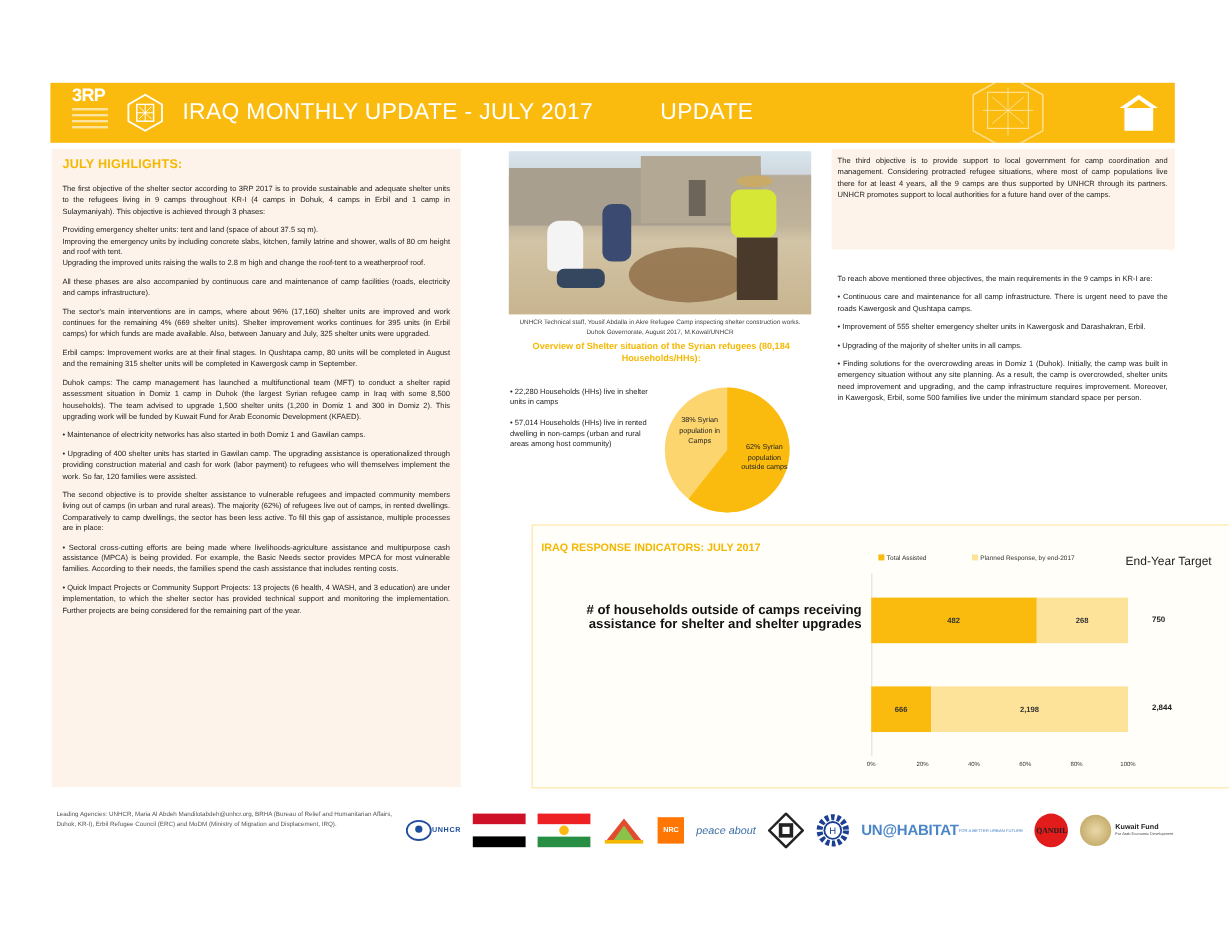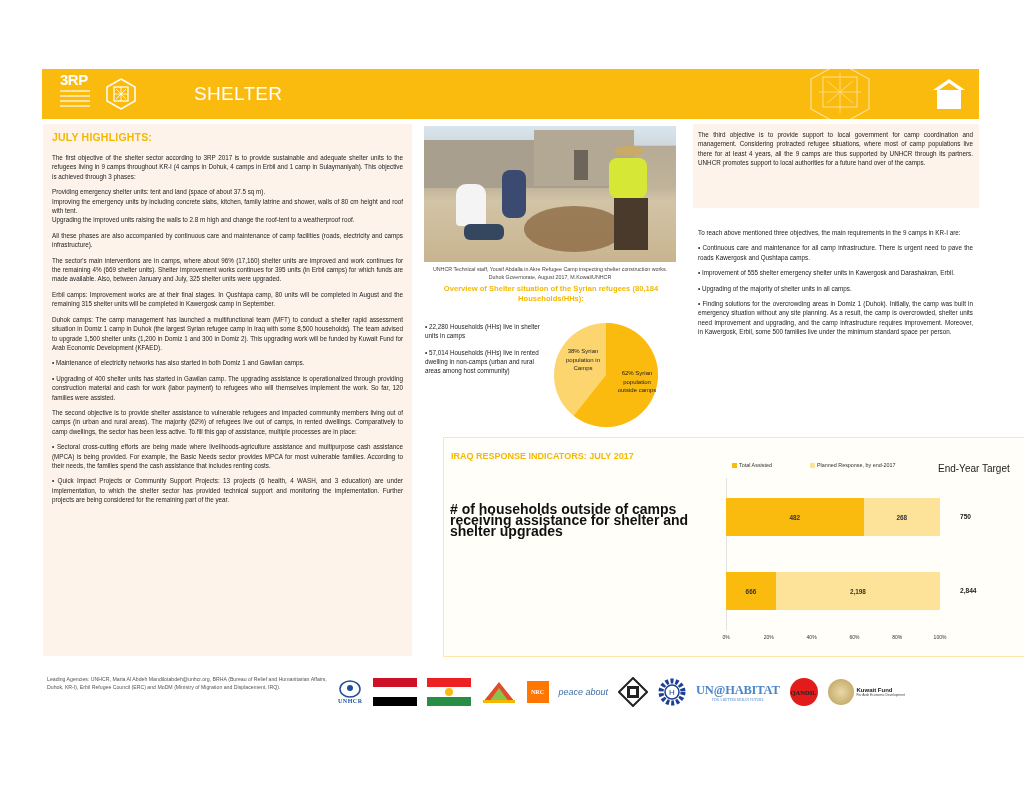--- a/index.html
+++ b/index.html
@@ -14,21 +14,21 @@
   .logo-3rp .big { font-size: 15px; font-weight: bold; line-height: 16px; display: block; letter-spacing: -0.5px; }
   .logo-3rp .lines { display: block; margin-top: 2px; }
   .logo-3rp .lines i { display: block; height: 2px; background: rgba(255,255,255,0.6); margin-bottom: 3px; width: 30px; }
   .emblem { width: 34px; height: 34px; margin-left: 6px; }
   .header-title { color: #fff; font-size: 19px; margin-left: 14px; letter-spacing: 0.3px; }
   .header-sector { color: #fff; font-size: 19px; margin-left: 56px; letter-spacing: 0.3px; }
   .big-emblem { position: absolute; left: 765px; top: 0; width: 66px; height: 50px; opacity: 0.55; }
   .house-icon { position: absolute; right: 12px; top: 8px; width: 36px; height: 34px; }
 
   .left-panel {
-    position: absolute; left: 43px; top: 124px; width: 369px; height: 532px;
+    position: absolute; left: 43px; top: 124px; width: 341px; height: 532px;
     background: #fdf3ea; padding: 5px 9px 0 9px;
   }
   .section-title { color: #f5b800; font-weight: bold; font-size: 10.5px; letter-spacing: 0.2px; }
   .p { font-size: 6.3px; line-height: 9.4px; text-align: justify; margin-top: 6px; color: #222; }
   .p.tight { margin-top: 0; }
   .left-panel .section-title { margin-top: 2px; margin-bottom: 10px; }
 
   .photo {
     position: absolute; left: 424px; top: 126px; width: 252px; height: 136px;
     background: linear-gradient(#d9e5ee 0%, #cfd8de 14%, #b6ab97 15%, #c0b39a 45%, #d2c4a6 55%, #c8b48f 100%);
@@ -60,31 +60,31 @@
   .needs .section-title { margin-bottom: 6px; }
 
   .indicators {
     position: absolute; left: 418px; top: 437px; width: 662px; height: 220px;
     border: 1px solid #fde6a8; background: #fffef9; padding: 0; margin-left: 25px;
   }
   .ind-title { position: absolute; left: 7px; top: 13px; color: #f5b800; font-weight: bold; font-size: 9px; }
   .legend { position: absolute; left: 288px; top: 24px; font-size: 5.4px; color: #333; display: flex; gap: 38px; }
   .legend .sw { display: inline-block; width: 5px; height: 5px; margin-right: 2px; vertical-align: -0.5px; }
   .target-hdr { position: absolute; left: 494px; top: 25px; font-size: 10px; color: #222; }
-  .row-label { position: absolute; font-size: 14px; line-height: 11.2px; text-align: left; font-weight: bold; color: #111; }
+  .row-label { position: absolute; font-size: 11px; line-height: 11.2px; text-align: right; font-weight: bold; color: #111; }
   .bar { position: absolute; left: 282px; width: 214px; height: 38px; display: flex; }
   .bar .seg { display: flex; align-items: center; justify-content: center; font-size: 6.4px; font-weight: bold; color: #333; }
   .target-val { position: absolute; left: 516px; font-size: 6.6px; color: #222; font-weight: bold; }
   .axis-line { position: absolute; left: 282px; top: 40px; width: 1px; height: 152px; background: #e3e3e3; }
   .ticks { position: absolute; left: 272px; top: 196px; width: 240px; font-size: 5px; color: #333; }
   .ticks span { position: absolute; transform: translateX(-50%); }
 
   .footer-text { position: absolute; left: 47px; top: 675px; width: 280px; font-size: 5.2px; line-height: 8.3px; color: #555; }
   .logos { position: absolute; left: 338px; top: 672px; height: 40px; display: flex; align-items: center; gap: 10px; }
-  .logo-box { display: flex; flex-direction: column; align-items: center; justify-content: center; font-family: Liberation Serif, serif; }
+  .logo-box { display: flex; flex-direction: row; align-items: center; justify-content: center; }
   .unhcr-txt { font-size: 6px; font-weight: bold; color: #1f4f9c; letter-spacing: 0.5px; }
   .flag { width: 44px; height: 28px; display: flex; flex-direction: column; }
   .flag i { flex: 1; display: block; }
   .nrc { width: 22px; height: 22px; background: #ff7602; color: #fff; font-size: 6px; font-weight: bold; display: flex; align-items: center; justify-content: center; }
   .pw { font-size: 9px; color: #3d6ea6; font-style: italic; }
   .unhab { font-size: 12.5px; font-weight: bold; color: #4a86c8; letter-spacing: -0.2px; }
   .unhab-sub { font-size: 3.5px; color: #4a86c8; }
   .qandil { width: 28px; height: 28px; border-radius: 50%; background: #e21b1b; font-size: 6.5px; font-weight: bold; color: #222; display: flex; align-items: center; justify-content: center; font-family: "Liberation Serif", serif; }
   .kuwait { display: flex; align-items: center; gap: 3px; }
   .kuwait .seal { width: 26px; height: 26px; border-radius: 50%; background: radial-gradient(#e9d8a8, #b99d57); }
@@ -102,21 +102,22 @@
         <i></i>
         <i></i>
         <i></i>
       </span>
   </div>
   <svg class="emblem" viewBox="0 0 34 34">
     <polygon points="17,2 31,10 31,24 17,32 3,24 3,10" fill="none" stroke="#fff" stroke-width="1.5"></polygon>
     <rect x="10" y="10" width="14" height="14" fill="none" stroke="#fff" stroke-width="1.2"></rect>
     <path d="M12 12 L22 22 M22 12 L12 22 M17 10 L17 24 M10 17 L24 17" stroke="#fff" stroke-width="0.8"></path>
   </svg>
-  <div class="header-sector">SHELTER</div>
+  <div class="header-title">IRAQ MONTHLY UPDATE - JULY 2017</div>
+  <div class="header-sector">UPDATE</div>
   <svg class="big-emblem" viewBox="0 0 66 50">
     <polygon points="33,-6 62,10 62,40 33,56 4,40 4,10" fill="none" stroke="#fff" stroke-width="1.2"></polygon>
     <rect x="16" y="8" width="34" height="30" fill="none" stroke="#fff" stroke-width="1"></rect>
     <path d="M20 12 L46 34 M46 12 L20 34 M33 4 L33 44 M12 23 L54 23" stroke="#fff" stroke-width="0.8"></path>
   </svg>
   <svg class="house-icon" viewBox="0 0 36 34">
     <polygon points="18,2 34,13 30,13 30,32 6,32 6,13 2,13" fill="#fff"></polygon>
     <polygon points="18,6 28,13 8,13" fill="#fbbb0e"></polygon>
   </svg>
 </div>

